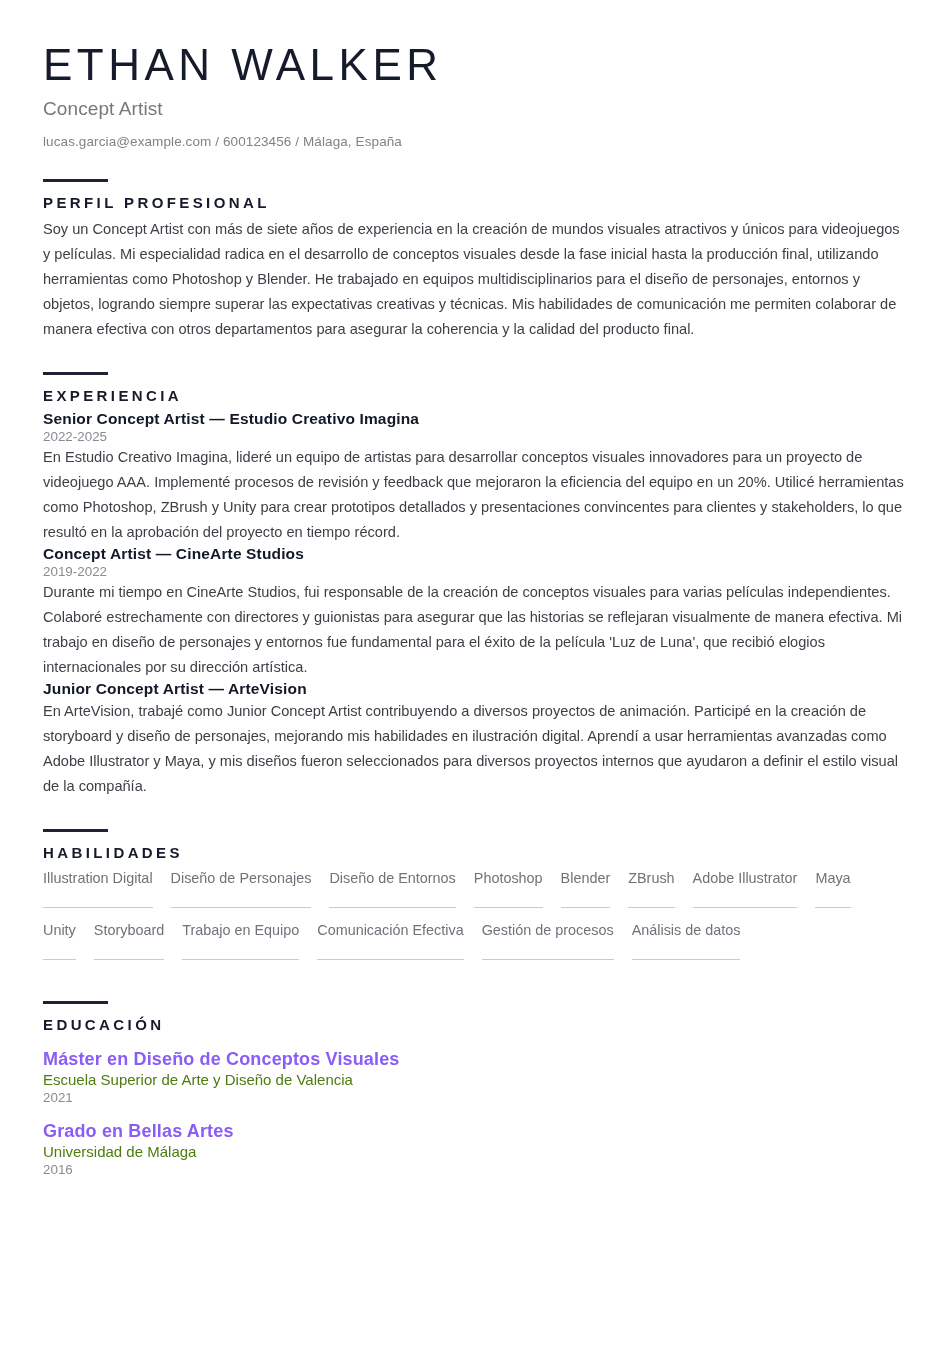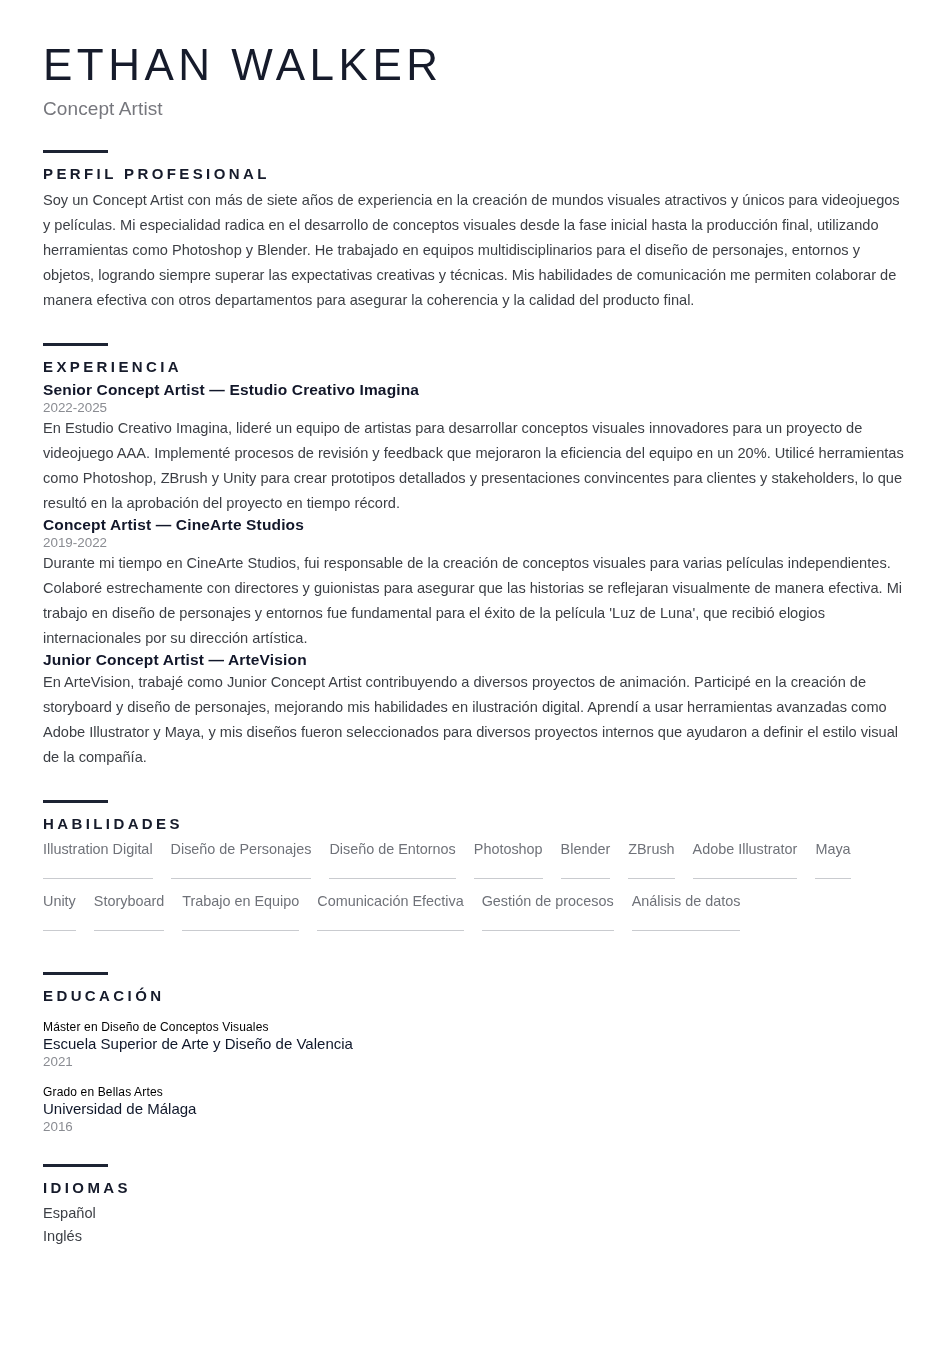--- a/index.html
+++ b/index.html
@@ -102,29 +102,29 @@
     padding-bottom: 18px;
     margin: 0 18px 11px 0;
     line-height: 22px;
     white-space: nowrap;
   }
 
   
   .edu { margin-top: 16px; }
   .edu:first-of-type { margin-top: 6px; }
   .edu-degree {
-    font-size: 12px;
-    font-weight: 400;
-    color: #000000;
+    font-size: 18px;
+    font-weight: 700;
+    color: #8b5cf6;
     letter-spacing: 0.15px;
     margin: 0 0 1px 0;
   }
   .edu-school {
     font-size: 15px;
-    color: #0f172a;
+    color: #4d7c0f;
     margin: 0 0 2px 0;
   }
   .edu-year {
     font-size: 13.4px;
     color: #8a8c92;
     margin: 0;
   }
 
   
   .lang {
@@ -136,20 +136,21 @@
   .lang.first { margin-top: 4px; }
 </style>
 </head>
 <body>
 
 <div class="page">
 
   <header>
     <h1 class="name">ETHAN WALKER</h1>
     <div class="role">Concept Artist</div>
+    <div class="contact">lucas.garcia@example.com / 600123456 / Málaga, España</div>
   </header>
 
   <section class="section">
     <div class="rule"></div>
     <h2 class="section-title">PERFIL PROFESIONAL</h2>
     <p class="body-text">Soy un Concept Artist con más de siete años de experiencia en la creación de mundos visuales atractivos y únicos para videojuegos y películas. Mi especialidad radica en el desarrollo de conceptos visuales desde la fase inicial hasta la producción final, utilizando herramientas como Photoshop y Blender. He trabajado en equipos multidisciplinarios para el diseño de personajes, entornos y objetos, logrando siempre superar las expectativas creativas y técnicas. Mis habilidades de comunicación me permiten colaborar de manera efectiva con otros departamentos para asegurar la coherencia y la calidad del producto final.</p>
   </section>
 
   <section class="section">
     <div class="rule"></div>
@@ -204,20 +205,14 @@
       <div class="edu-year">2021</div>
     </div>
 
     <div class="edu">
       <div class="edu-degree">Grado en Bellas Artes</div>
       <div class="edu-school">Universidad de Málaga</div>
       <div class="edu-year">2016</div>
     </div>
   </section>
 
-  <section class="section">
-    <div class="rule"></div>
-    <h2 class="section-title">IDIOMAS</h2>
-    <div class="lang first">Español</div>
-    <div class="lang">Inglés</div>
-  </section>
 
 </div>
 
 </body></html>

